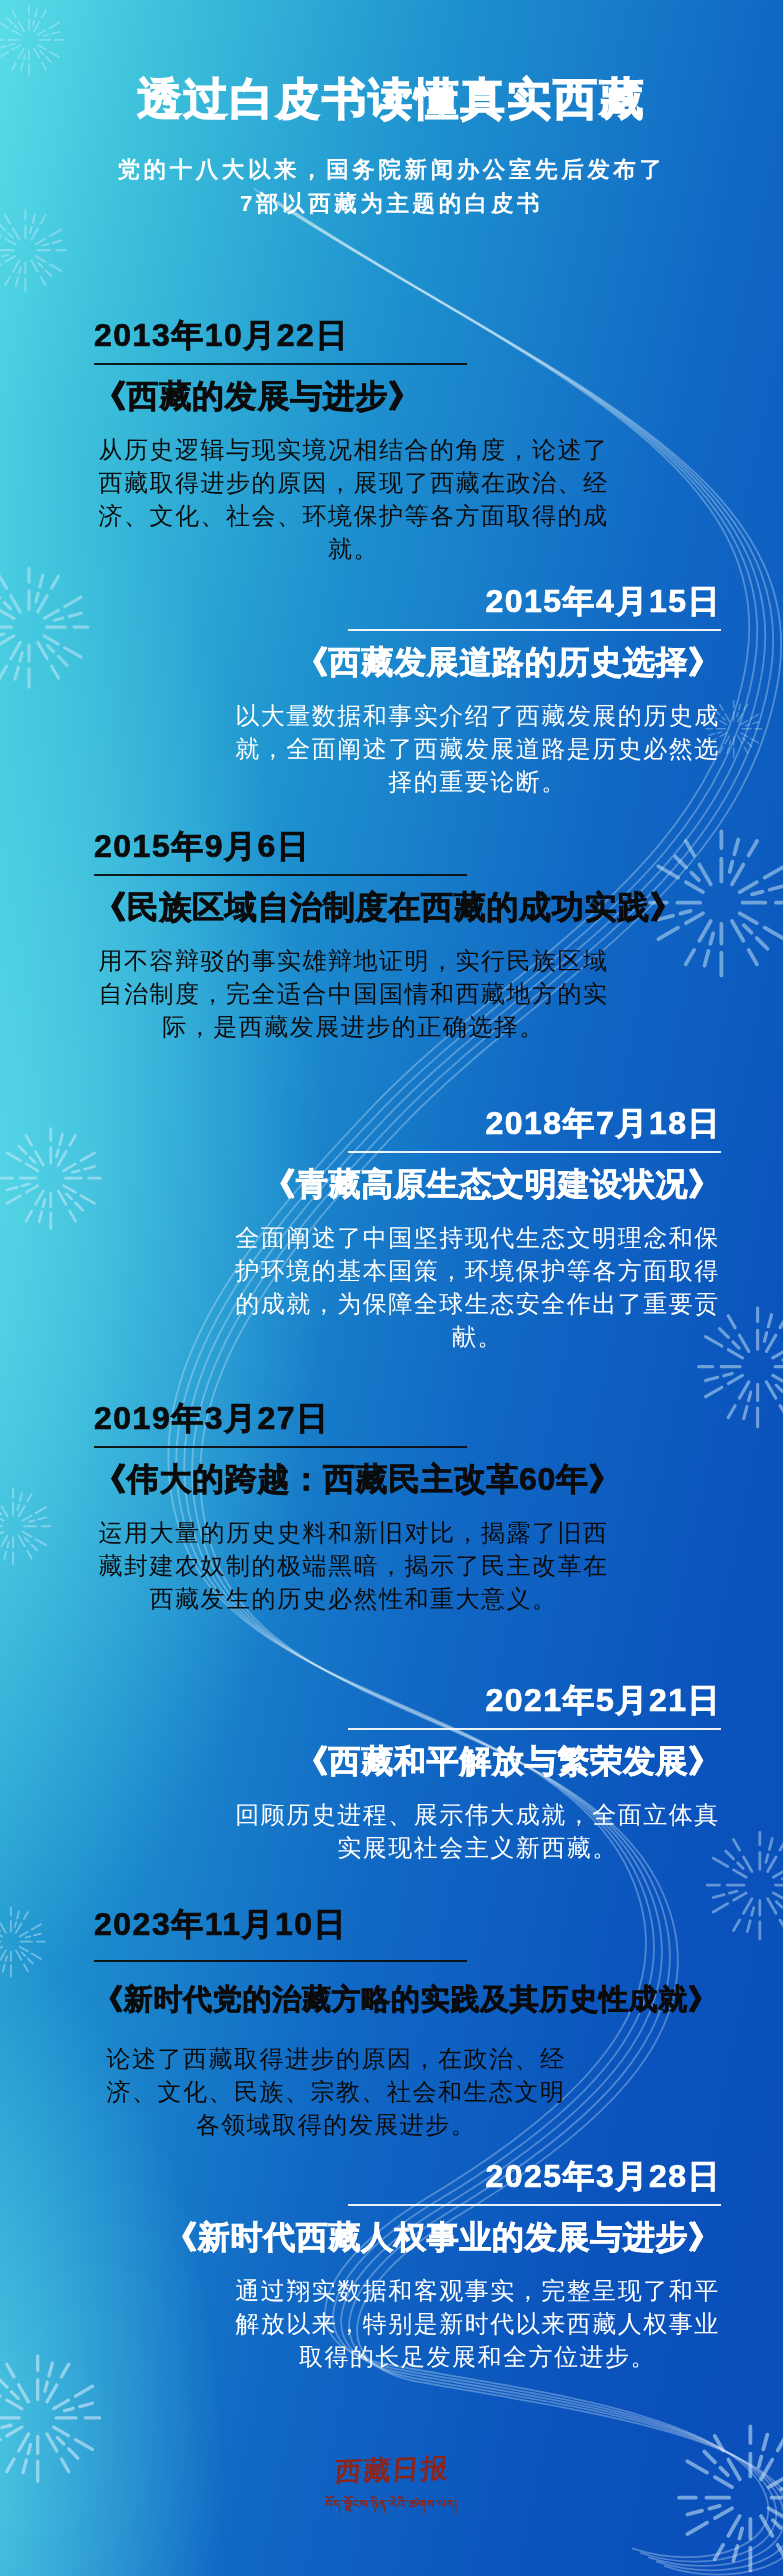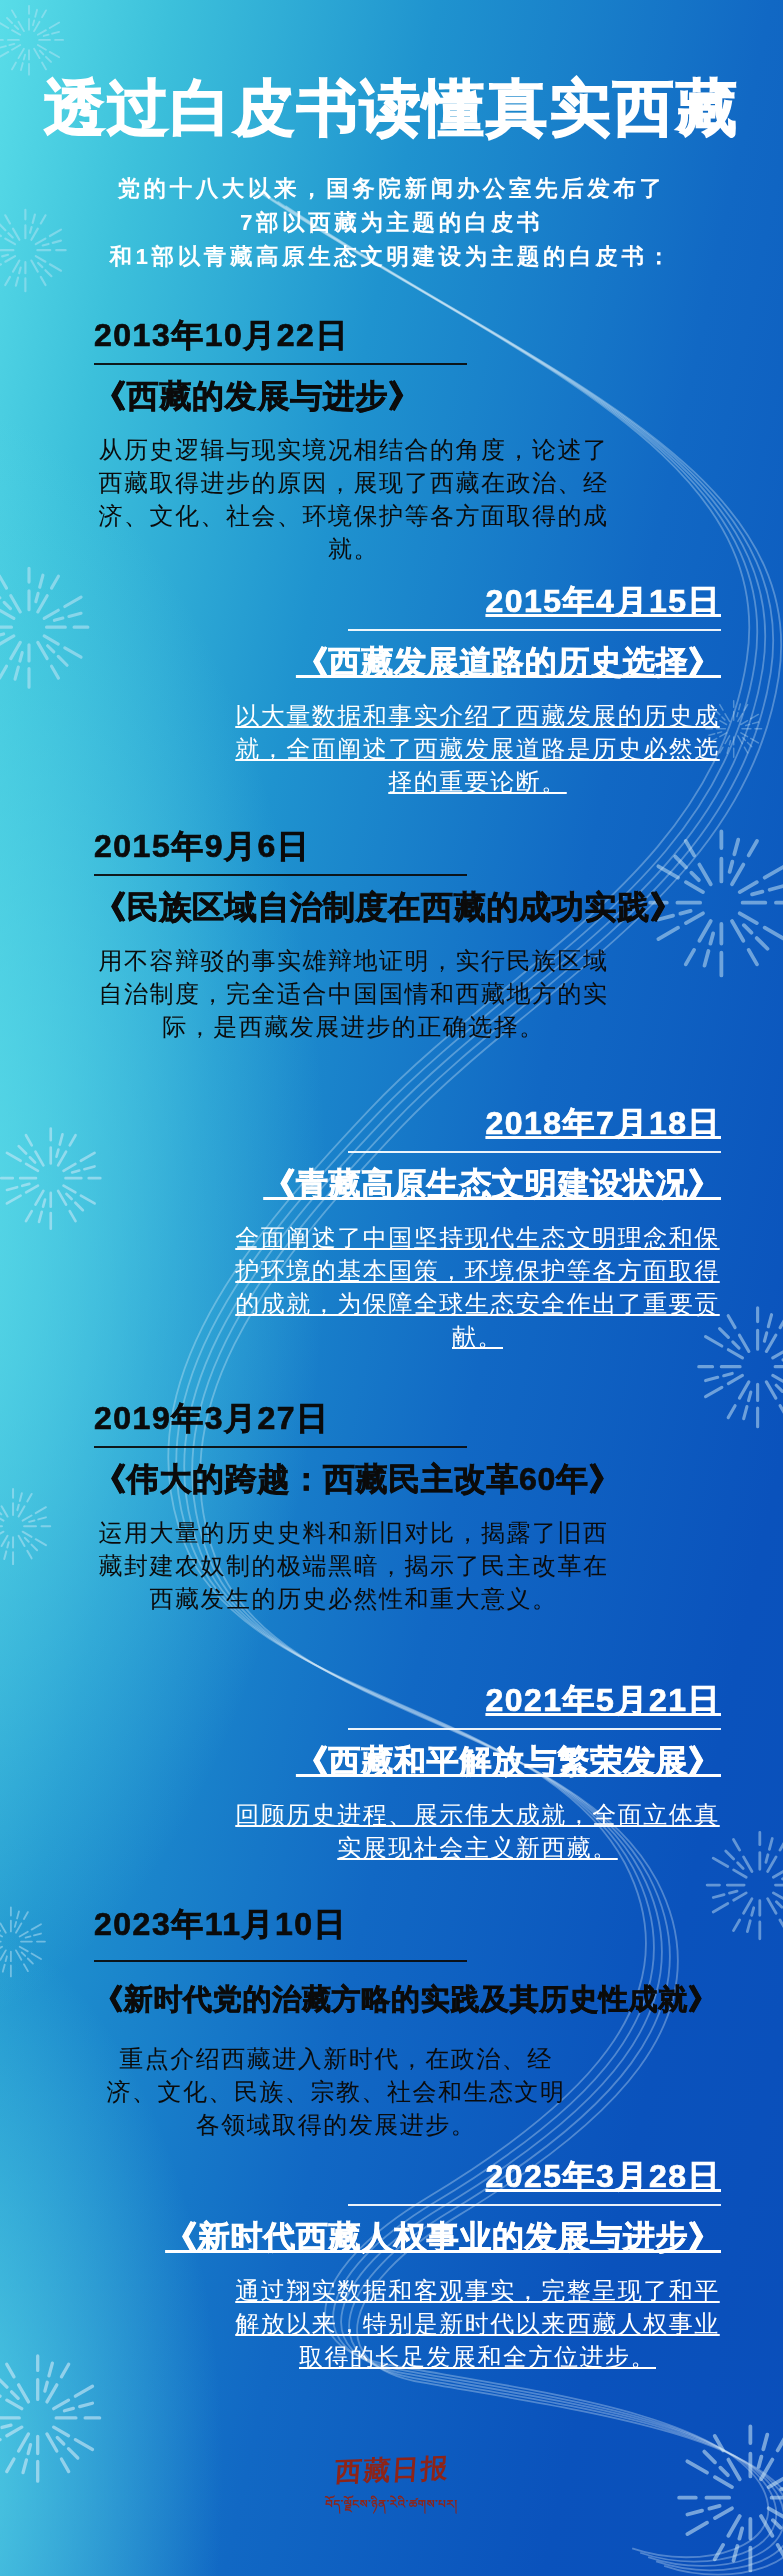--- a/index.html
+++ b/index.html
@@ -8,29 +8,29 @@
     font-family:"Liberation Sans","DejaVu Sans",sans-serif;
     background:
       radial-gradient(90% 52% at -14% 47%, rgba(95,225,234,.95) 0%, rgba(95,225,234,0) 62%),
       radial-gradient(70% 40% at -10% 96%, rgba(95,225,234,.85) 0%, rgba(95,225,234,0) 55%),
       linear-gradient(102deg,#59dde8 0%,#3cc0db 13%,#1f93cf 33%,#1168c4 58%,#0a52bc 82%,#0a4eba 100%);
   }
   svg.decor{position:absolute;inset:0;pointer-events:none;}
   
   .header{position:absolute;top:0;left:0;right:0;text-align:center;padding-top:75px;color:#ffffff;}
   .main-title{
-    margin:0;font-size:61px;font-weight:bold;letter-spacing:2.2px;line-height:1.1;
+    margin:0;font-size:44px;font-weight:bold;letter-spacing:2.2px;line-height:1.1;
     -webkit-text-stroke:1.5px #ffffff;
   }
   .subtitle{margin:30px auto 0;font-size:22.5px;font-weight:bold;letter-spacing:3.6px;line-height:1.5;}
   .subtitle span{display:block;}
   
   .entry{position:absolute;display:flex;flex-direction:column;}
   .entry.left{left:94px;color:#0b0b0b;align-items:flex-start;text-align:left;}
-  .entry.right{right:62px;color:#ffffff;align-items:flex-end;text-align:right;text-decoration:underline;}
+  .entry.right{right:62px;color:#ffffff;align-items:flex-end;text-align:right;}
   .date{font-size:32px;font-weight:bold;letter-spacing:1.5px;line-height:1.1;-webkit-text-stroke:0.7px currentColor;}
   .rule{height:2.2px;width:373px;background:currentColor;margin-top:10px;opacity:.92;}
   .title{margin:13px 0 0;font-size:32px;font-weight:bold;letter-spacing:0.7px;line-height:1.15;white-space:nowrap;-webkit-text-stroke:0.7px currentColor;}
   .title.compact{font-size:29px;}
   .desc{margin:17.4px 0 0;font-size:24px;line-height:1.38;letter-spacing:1.5px;text-align:center;}
   .entry.left  .desc{max-width:519px;}
   .entry.right .desc{max-width:487px;}
   .entry.e7 .desc{max-width:484px;}
   .e1{top:318px;} .e2{top:584px;} .e3{top:829px;} .e4{top:1097px;margin-top:9px;}
   .e5{top:1401px;} .e6{top:1683px;} .e7{top:1907px;gap:8px;} .e8{top:2159px;}
@@ -96,21 +96,20 @@
       <use href="#fw" x="-48" y="3235" width="200" height="200" opacity="0.60"></use>
       <use href="#fw" x="920" y="3330" width="230" height="230" opacity="0.55"></use>
     </g>
   </svg>
 
   <header class="header">
     <h1 class="main-title">透过白皮书读懂真实西藏</h1>
     <p class="subtitle">
       <span>党的十八大以来，国务院新闻办公室先后发布了</span>
       <span>7部以西藏为主题的白皮书</span>
-      <span>和1部以青藏高原生态文明建设为主题的白皮书：</span>
     </p>
   </header>
 
   <section class="entry left e1">
     <div class="date">2013年10月22日</div>
     <div class="rule"></div>
     <h2 class="title">《西藏的发展与进步》</h2>
     <p class="desc">从历史逻辑与现实境况相结合的角度，论述了西藏取得进步的原因，展现了西藏在政治、经济、文化、社会、环境保护等各方面取得的成就。</p>
   </section>
 
@@ -146,21 +145,21 @@
     <div class="date">2021年5月21日</div>
     <div class="rule"></div>
     <h2 class="title">《西藏和平解放与繁荣发展》</h2>
     <p class="desc">回顾历史进程、展示伟大成就，全面立体真实展现社会主义新西藏。</p>
   </section>
 
   <section class="entry left e7">
     <div class="date">2023年11月10日</div>
     <div class="rule"></div>
     <h2 class="title compact">《新时代党的治藏方略的实践及其历史性成就》</h2>
-    <p class="desc">重点介绍西藏进入新时代，在政治、经济、文化、民族、宗教、社会和生态文明各领域取得的发展进步。</p>
+    <p class="desc">论述了西藏取得进步的原因，在政治、经济、文化、民族、宗教、社会和生态文明各领域取得的发展进步。</p>
   </section>
 
   <section class="entry right e8">
     <div class="date">2025年3月28日</div>
     <div class="rule"></div>
     <h2 class="title">《新时代西藏人权事业的发展与进步》</h2>
     <p class="desc">通过翔实数据和客观事实，完整呈现了和平解放以来，特别是新时代以来西藏人权事业取得的长足发展和全方位进步。</p>
   </section>
 
   <footer class="footer">

